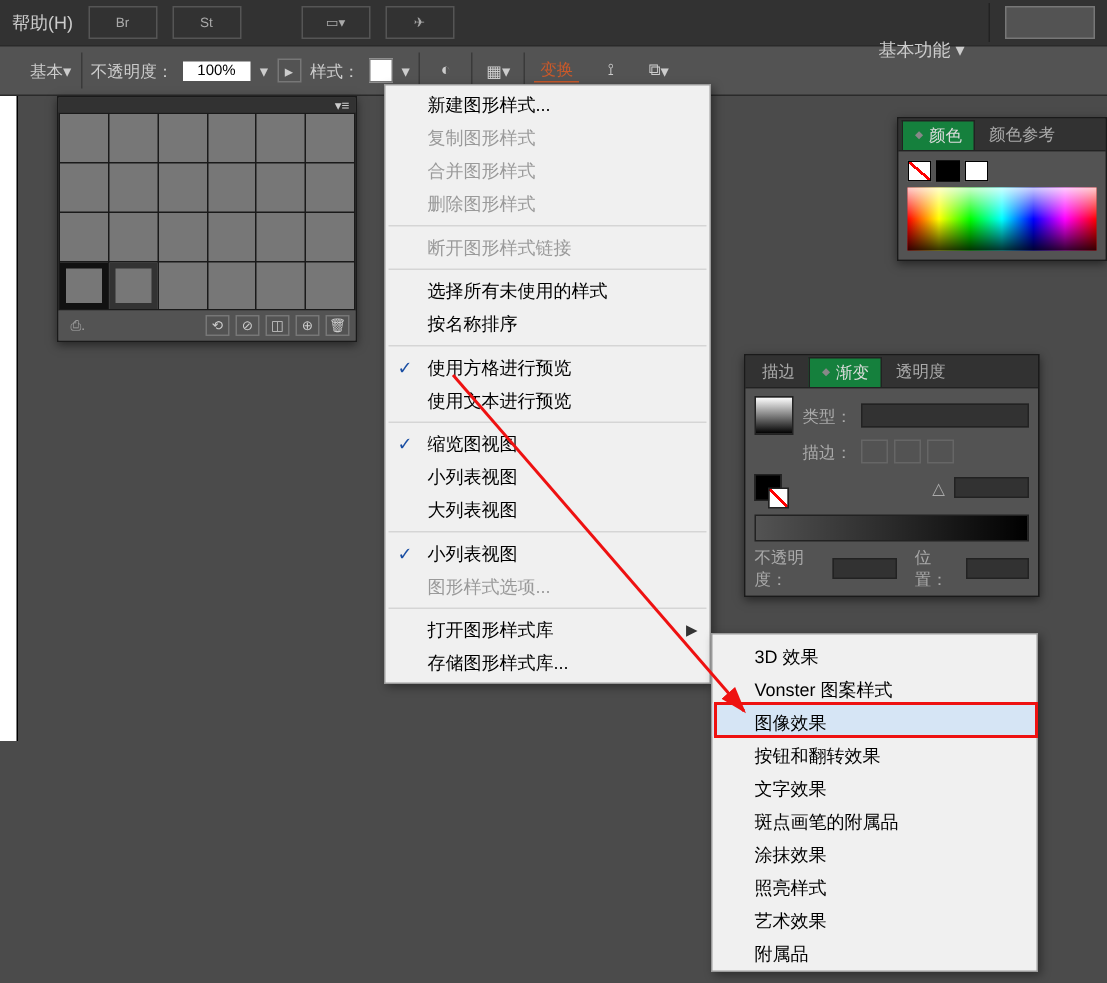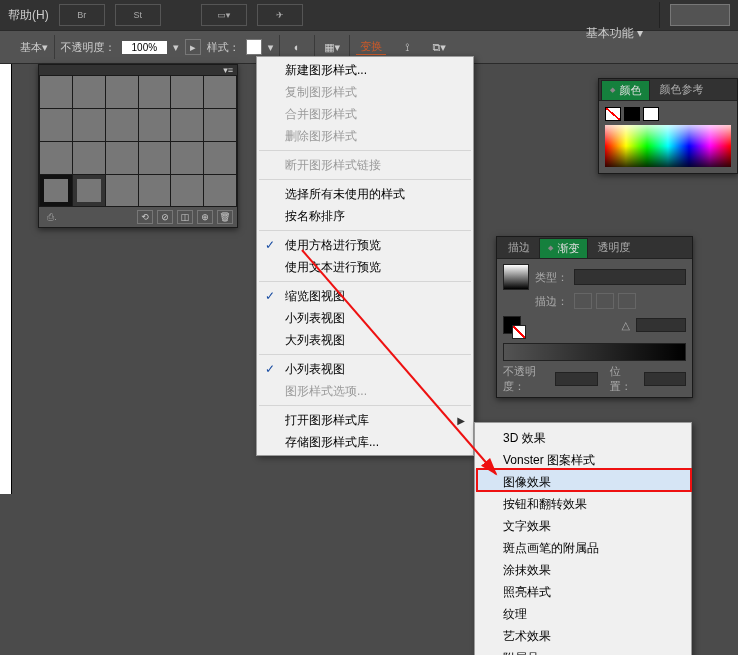--- a/index.html
+++ b/index.html
@@ -269,23 +269,20 @@
     <div class="item">
       <span>斑点画笔的附属品</span>
     </div>
     <div class="item">
       <span>涂抹效果</span>
     </div>
     <div class="item">
       <span>照亮样式</span>
     </div>
     <div class="item">
-      <span>纹理</span>
-    </div>
-    <div class="item">
       <span>艺术效果</span>
     </div>
     <div class="item">
       <span>附属品</span>
     </div>
   </div>
 
 <div class="highlight-box"></div>
 
 <svg class="arrow-svg" width="220" height="250">

